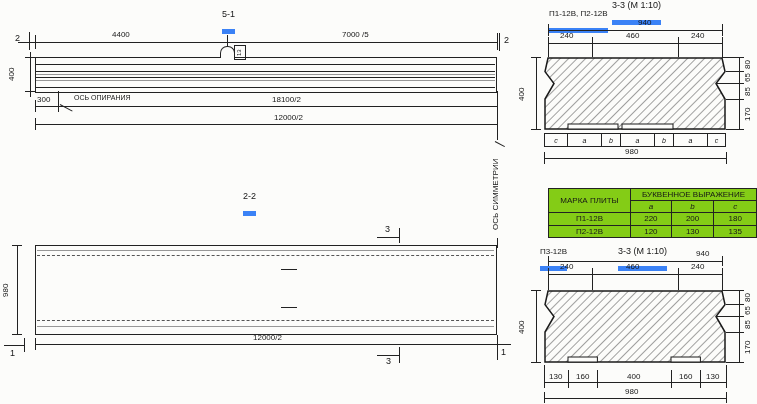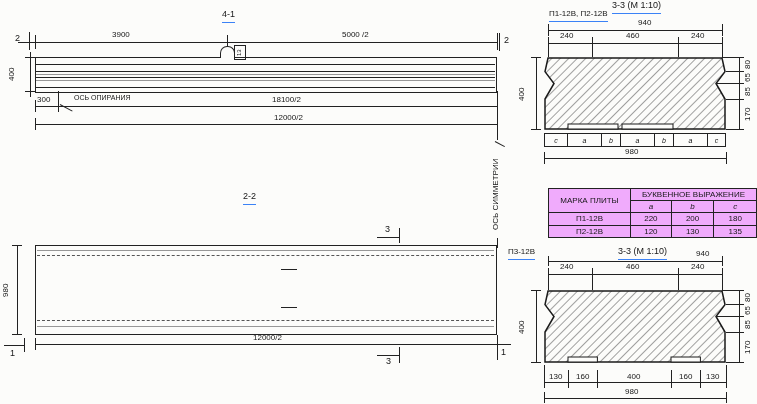--- a/index.html
+++ b/index.html
@@ -2,49 +2,49 @@
 <html><head>
 <meta charset="utf-8">
 <style>
   html,body{margin:0;padding:0;background:#e8e8e8}
   .c{position:relative;width:757px;height:404px;background:#fcfcfa;font-family:"Liberation Sans",sans-serif;color:#161616;overflow:hidden}
   .h{position:absolute;height:1px;background:#222}
   .v{position:absolute;width:1px;background:#222}
   .t{position:absolute;font-size:8px;line-height:1;white-space:nowrap}
   .b{font-size:9px}
   .s7{font-size:7px}
-  .u{border-bottom:1px solid #3b82f6;padding-bottom:3px}
+  .u{border-bottom:5px solid #3b82f6;padding-bottom:10px}
   .vt{position:absolute;writing-mode:vertical-rl;transform:rotate(180deg);font-size:8px;line-height:1;text-align:center}
   .box{position:absolute;border:1.3px solid #222}
   .dash{position:absolute;border-top:1px dashed #555;height:0}
   .gr{background:#979797}
   .lead{transform:rotate(28deg);transform-origin:left center}
   .loop{position:absolute;border:1.3px solid #222;border-bottom:none;border-radius:7px 7px 0 0;background:#fcfcfa}
   .tagbox{position:absolute;border:1px solid #222}
   .strip{position:absolute;display:flex;border:1px solid #222;background:#fcfcfa}
   .strip>div{border-right:1px solid #222;display:flex;align-items:center;justify-content:center;font-size:7px;font-style:italic}
   .strip>div:last-child{border-right:none}
-  table.tb{position:absolute;border-collapse:collapse;font-size:8px;background:#f0abfc}
+  table.tb{position:absolute;border-collapse:collapse;font-size:8px;background:#84cc16}
   .tb td{border:1.2px solid #222;text-align:center;padding:1px 3px;line-height:1.15}
   .it{font-style:italic}
   svg.xs{position:absolute}
 </style>
 </head>
 <body>
 
 <div class="c">
 
-  <div class="t b u" style="left:222px;top:10px">4-1</div>
+  <div class="t b u" style="left:222px;top:10px">5-1</div>
 
   <div class="h" style="left:18px;top:42px;width:479px"></div>
   <div class="v" style="left:35px;top:35px;height:14px"></div>
   <div class="v" style="left:227px;top:35px;height:14px"></div>
   <div class="v" style="left:497px;top:33px;height:17px"></div>
-  <div class="t" style="left:112px;top:31px">3900</div>
-  <div class="t" style="left:342px;top:31px">5000 /2</div>
+  <div class="t" style="left:112px;top:31px">4400</div>
+  <div class="t" style="left:342px;top:31px">7000 /5</div>
 
   <div class="t b" style="left:15px;top:34px">2</div>
   <div class="v" style="left:29px;top:32px;height:18px"></div>
   <div class="t b" style="left:504px;top:36px">2</div>
   <div class="v" style="left:499px;top:33px;height:18px"></div>
 
   <div class="box" style="left:35px;top:57px;width:460px;height:34px"></div>
   <div class="h" style="left:36px;top:64px;width:459px"></div>
   <div class="h" style="left:36px;top:71px;width:459px"></div>
   <div class="h gr" style="left:36px;top:74px;width:459px"></div>
@@ -196,21 +196,21 @@
     </tr>
     <tr>
       <td>П2-12В</td>
       <td>120</td>
       <td>130</td>
       <td>135</td>
     </tr>
   </tbody>
     </table>
 
-  <div class="t u" style="left:508px;top:248px">П3-12В</div>
+  <div class="t u" style="left:540px;top:248px">П3-12В</div>
   <div class="t b u" style="left:618px;top:247px">3-3 (М 1:10)</div>
   <div class="t" style="left:696px;top:250px">940</div>
   <div class="h" style="left:548px;top:261px;width:174px"></div>
   <div class="v" style="left:548px;top:256px;height:10px"></div>
   <div class="v" style="left:722px;top:256px;height:10px"></div>
 
   <div class="t" style="left:560px;top:263px">240</div>
   <div class="t" style="left:626px;top:263px">460</div>
   <div class="t" style="left:691px;top:263px">240</div>
   <div class="h" style="left:548px;top:274px;width:174px"></div>

